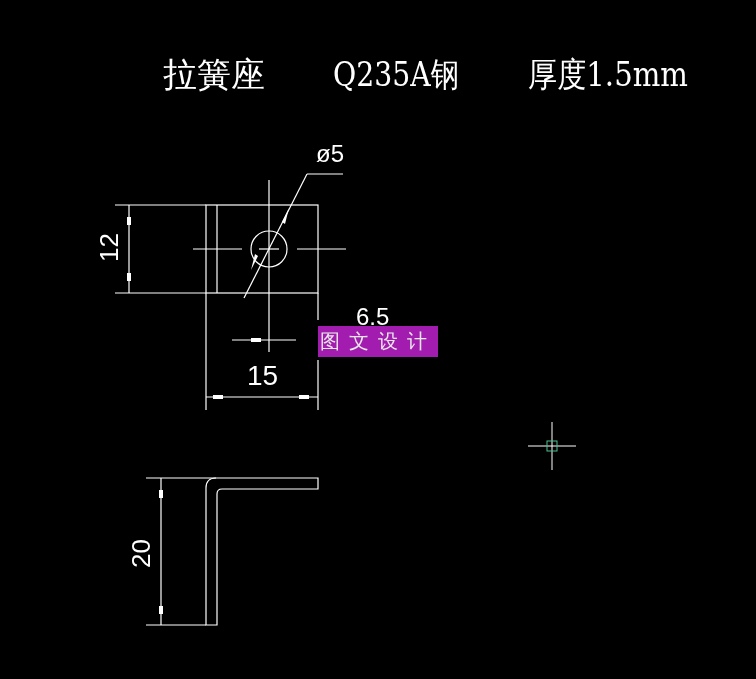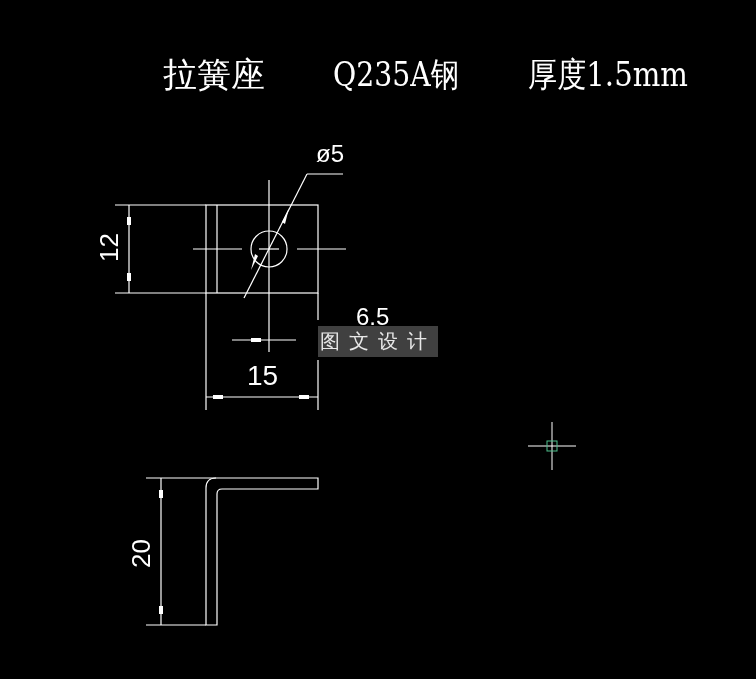--- a/index.html
+++ b/index.html
@@ -1,21 +1,21 @@
 <!DOCTYPE html>
 <html><head>
 <meta charset="utf-8">
 <style>
   html, body { margin:0; padding:0; background:#000; }
   body { width:756px; height:679px; position:relative; overflow:hidden; font-family:"DejaVu Sans", sans-serif; }
   svg { position:absolute; left:0; top:0; }
   .ln { stroke:#ffffff; stroke-width:1.2; fill:none; }
   .tx { fill:#ffffff; font-family:"Liberation Sans Narrow","Liberation Sans", sans-serif; }
   .title { font-family:"DejaVu Serif", serif; font-size:34px; fill:#fff; }
-  .wm { position:absolute; left:318px; top:326px; color:#e8e8e8; font-size:20px; letter-spacing:9px; background:#404040; padding:2px 2px; font-family:"DejaVu Sans", sans-serif; }
+  .wm { position:absolute; left:318px; top:326px; color:#e8e8e8; font-size:20px; letter-spacing:9px; background:#a21caf; padding:2px 2px; font-family:"DejaVu Sans", sans-serif; }
 </style>
 </head>
 <body>
 
 <svg width="756" height="679" viewBox="0 0 756 679">
 
   <text class="title" x="163" y="86">拉簧座</text>
   <text class="title" x="333" y="86" textLength="126" lengthAdjust="spacingAndGlyphs">Q235A钢</text>
   <text class="title" x="528" y="86" textLength="160" lengthAdjust="spacingAndGlyphs">厚度1.5mm</text>
 

